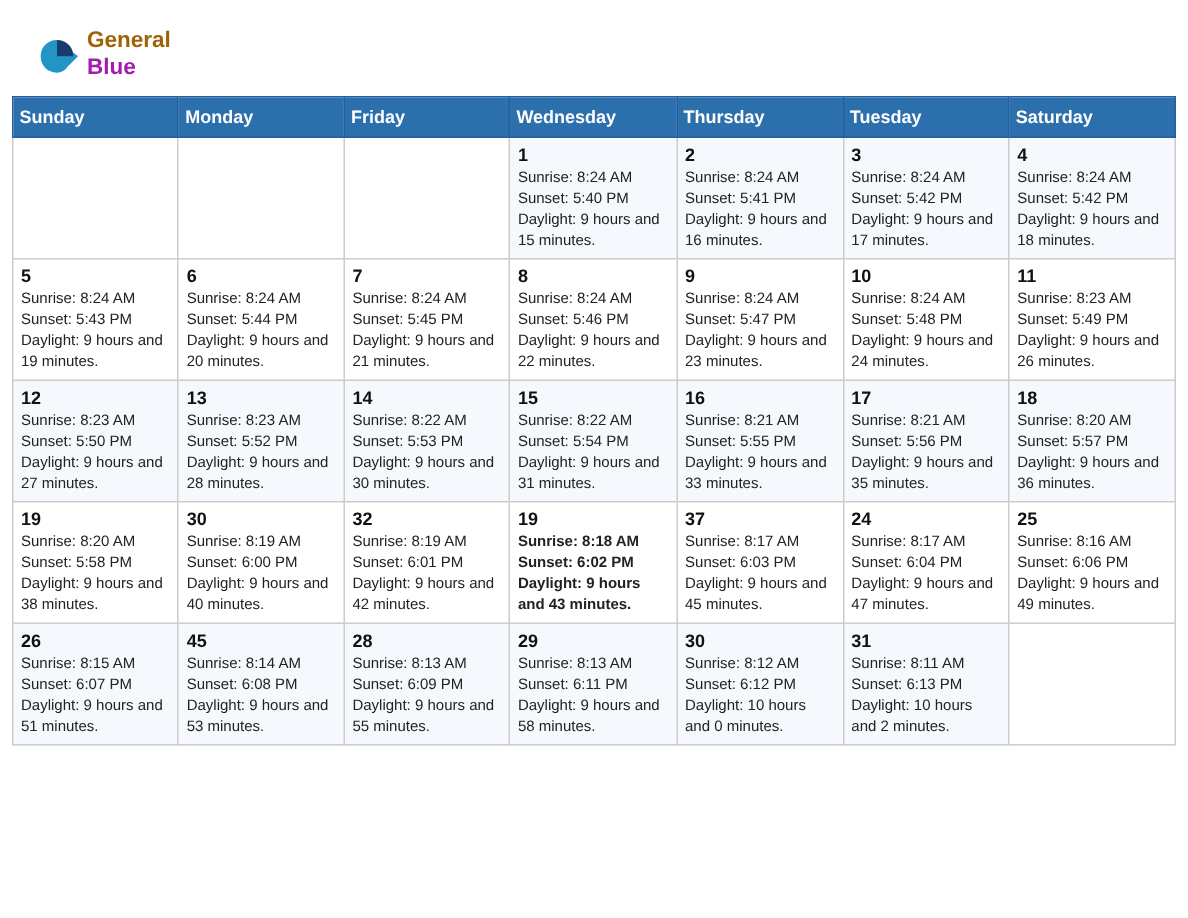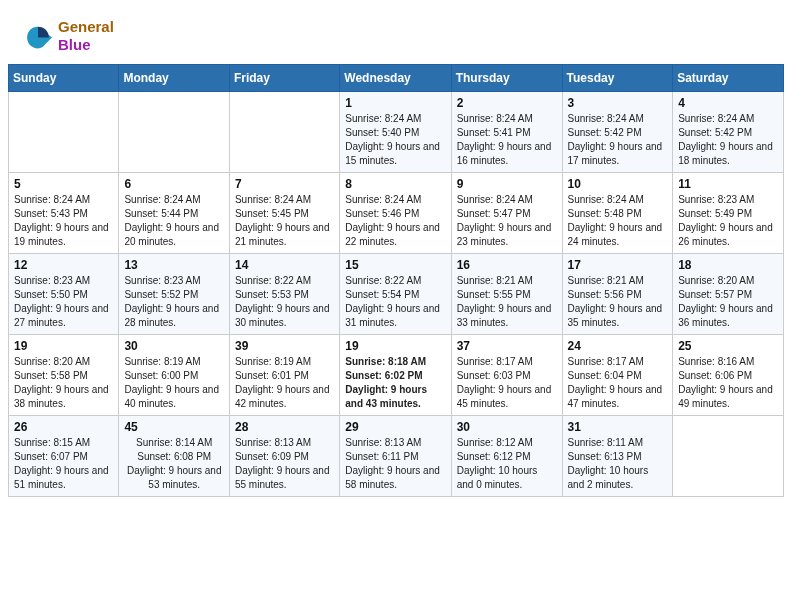--- a/index.html
+++ b/index.html
@@ -244,21 +244,21 @@
 Sunset: 5:58 PM
 Daylight: 9 hours and 38 minutes.</div>
           </td>
           <td>
             <span class="day-num">30</span>
             <div class="day-info" style="white-space: pre-line;">Sunrise: 8:19 AM
 Sunset: 6:00 PM
 Daylight: 9 hours and 40 minutes.</div>
           </td>
           <td>
-            <span class="day-num">39</span>
+            <span class="day-num">32</span>
             <div class="day-info" style="white-space: pre-line;">Sunrise: 8:19 AM
 Sunset: 6:01 PM
 Daylight: 9 hours and 42 minutes.</div>
           </td>
           <td>
             <span class="day-num">19</span>
             <div class="day-info" style="white-space: pre-line; font-weight: bold;">Sunrise: 8:18 AM
 Sunset: 6:02 PM
 Daylight: 9 hours and 43 minutes.</div>
           </td>
@@ -283,21 +283,21 @@
         </tr>
         <tr>
           <td>
             <span class="day-num">26</span>
             <div class="day-info" style="white-space: pre-line;">Sunrise: 8:15 AM
 Sunset: 6:07 PM
 Daylight: 9 hours and 51 minutes.</div>
           </td>
           <td>
             <span class="day-num">45</span>
-            <div class="day-info" style="white-space: pre-line; text-align: center;">Sunrise: 8:14 AM
+            <div class="day-info" style="white-space: pre-line;">Sunrise: 8:14 AM
 Sunset: 6:08 PM
 Daylight: 9 hours and 53 minutes.</div>
           </td>
           <td>
             <span class="day-num">28</span>
             <div class="day-info" style="white-space: pre-line;">Sunrise: 8:13 AM
 Sunset: 6:09 PM
 Daylight: 9 hours and 55 minutes.</div>
           </td>
           <td>

